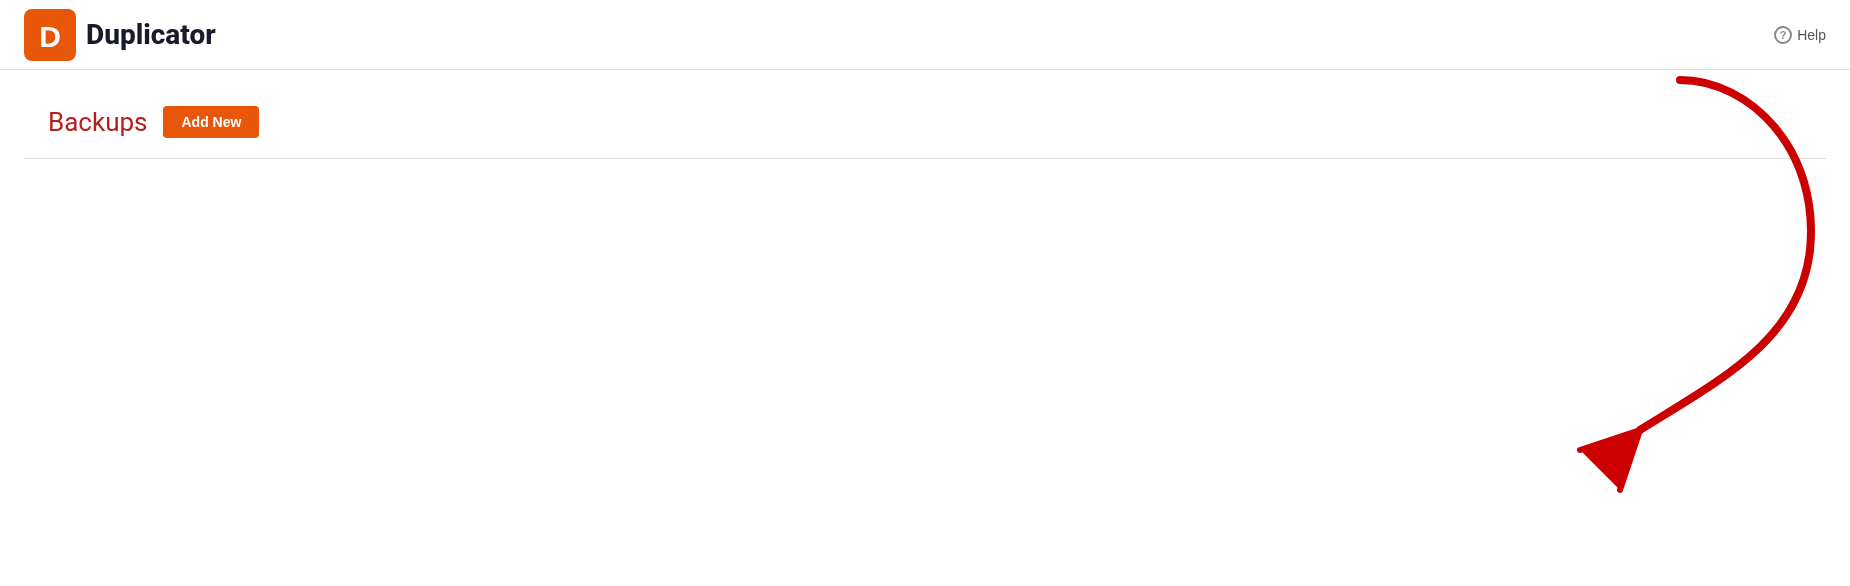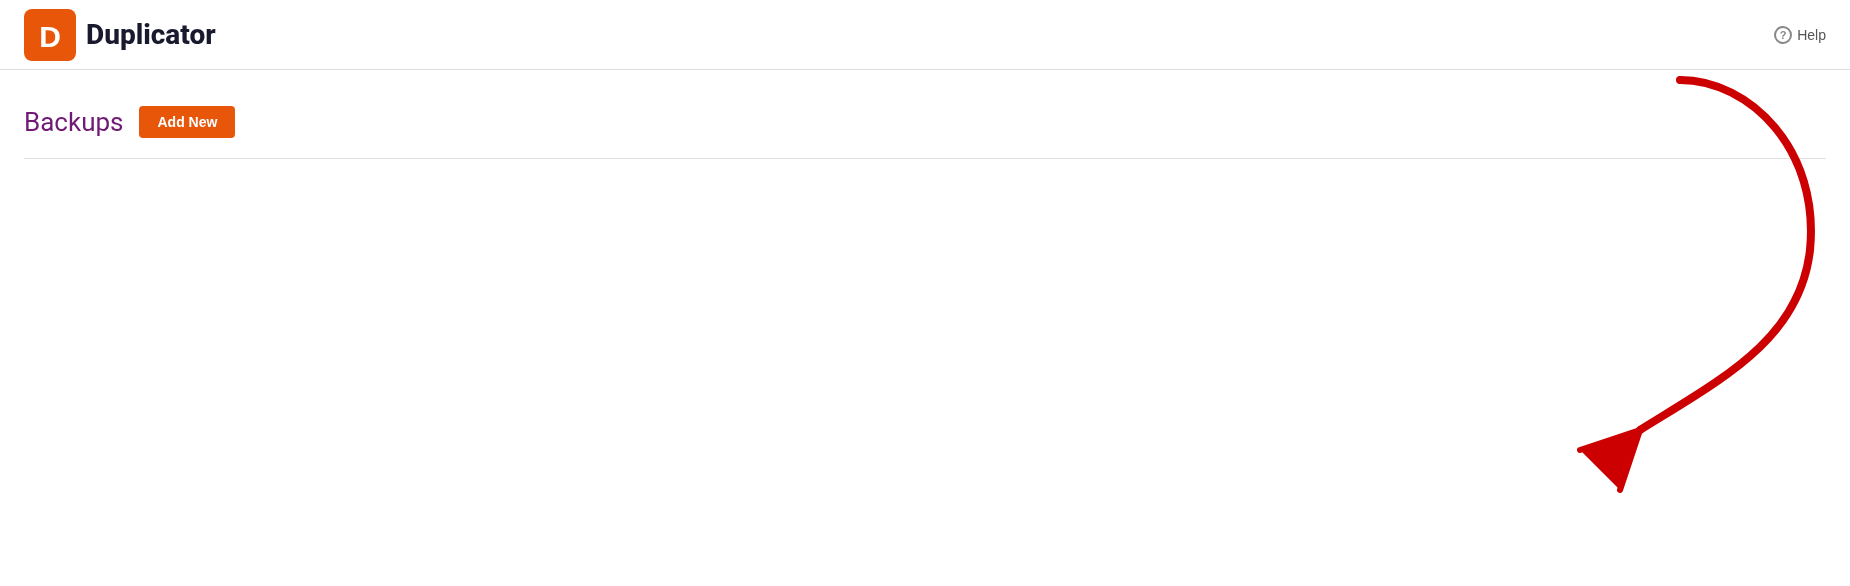--- a/index.html
+++ b/index.html
@@ -56,21 +56,22 @@
       display: flex;
       align-items: center;
       gap: 16px;
       padding: 16px 0 20px 0;
       border-bottom: 1px solid #e0e0e0;
       margin-bottom: 0;
     }
     .page-title {
       font-size: 26px;
       font-weight: 400;
-      color: #701a75;
+      color: #b91c1c;
+      margin-left: 24px;
     }
     .add-new-btn {
       background: #e8560a;
       color: #fff;
       border: none;
       padding: 8px 18px;
       border-radius: 4px;
       font-size: 14px;
       font-weight: 600;
       cursor: pointer;

